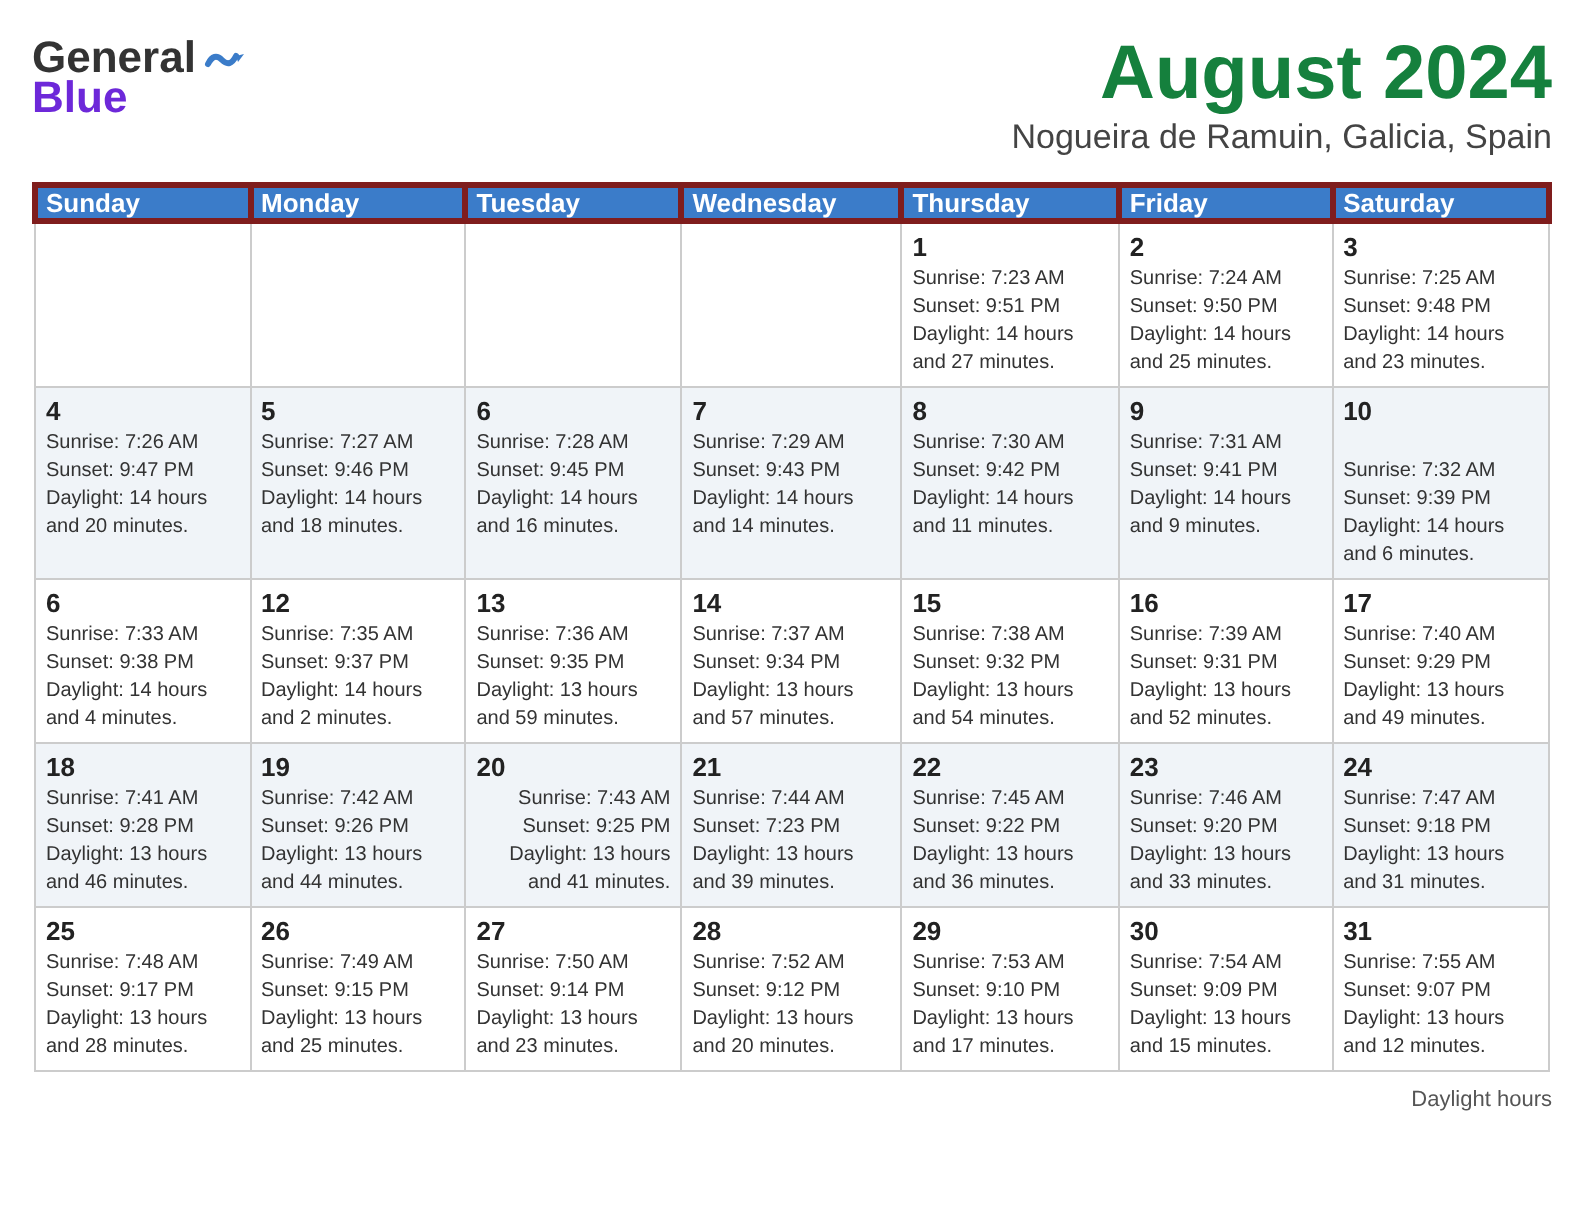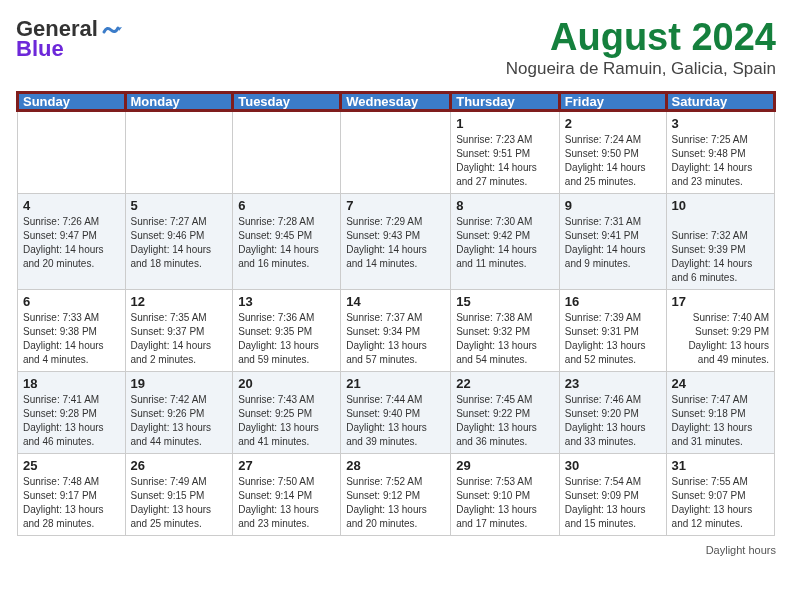--- a/index.html
+++ b/index.html
@@ -217,21 +217,21 @@
         </td>
         <td>
           <span class="day-num">16</span>
           <div class="day-detail" style="white-space: pre-line;">Sunrise: 7:39 AM
 Sunset: 9:31 PM
 Daylight: 13 hours
 and 52 minutes.</div>
         </td>
         <td>
           <span class="day-num">17</span>
-          <div class="day-detail" style="white-space: pre-line; text-align: right;">Sunrise: 7:40 AM
+          <div class="day-detail" style="white-space: pre-line;">Sunrise: 7:40 AM
 Sunset: 9:29 PM
 Daylight: 13 hours
 and 49 minutes.</div>
         </td>
       </tr>
       <tr>
         <td>
           <span class="day-num">18</span>
           <div class="day-detail" style="white-space: pre-line;">Sunrise: 7:41 AM
 Sunset: 9:28 PM
@@ -240,29 +240,29 @@
         </td>
         <td>
           <span class="day-num">19</span>
           <div class="day-detail" style="white-space: pre-line;">Sunrise: 7:42 AM
 Sunset: 9:26 PM
 Daylight: 13 hours
 and 44 minutes.</div>
         </td>
         <td>
           <span class="day-num">20</span>
-          <div class="day-detail" style="white-space: pre-line;">Sunrise: 7:43 AM
+          <div class="day-detail" style="white-space: pre-line; text-align: right;">Sunrise: 7:43 AM
 Sunset: 9:25 PM
 Daylight: 13 hours
 and 41 minutes.</div>
         </td>
         <td>
           <span class="day-num">21</span>
           <div class="day-detail" style="white-space: pre-line;">Sunrise: 7:44 AM
-Sunset: 9:40 PM
+Sunset: 7:23 PM
 Daylight: 13 hours
 and 39 minutes.</div>
         </td>
         <td>
           <span class="day-num">22</span>
           <div class="day-detail" style="white-space: pre-line;">Sunrise: 7:45 AM
 Sunset: 9:22 PM
 Daylight: 13 hours
 and 36 minutes.</div>
         </td>

